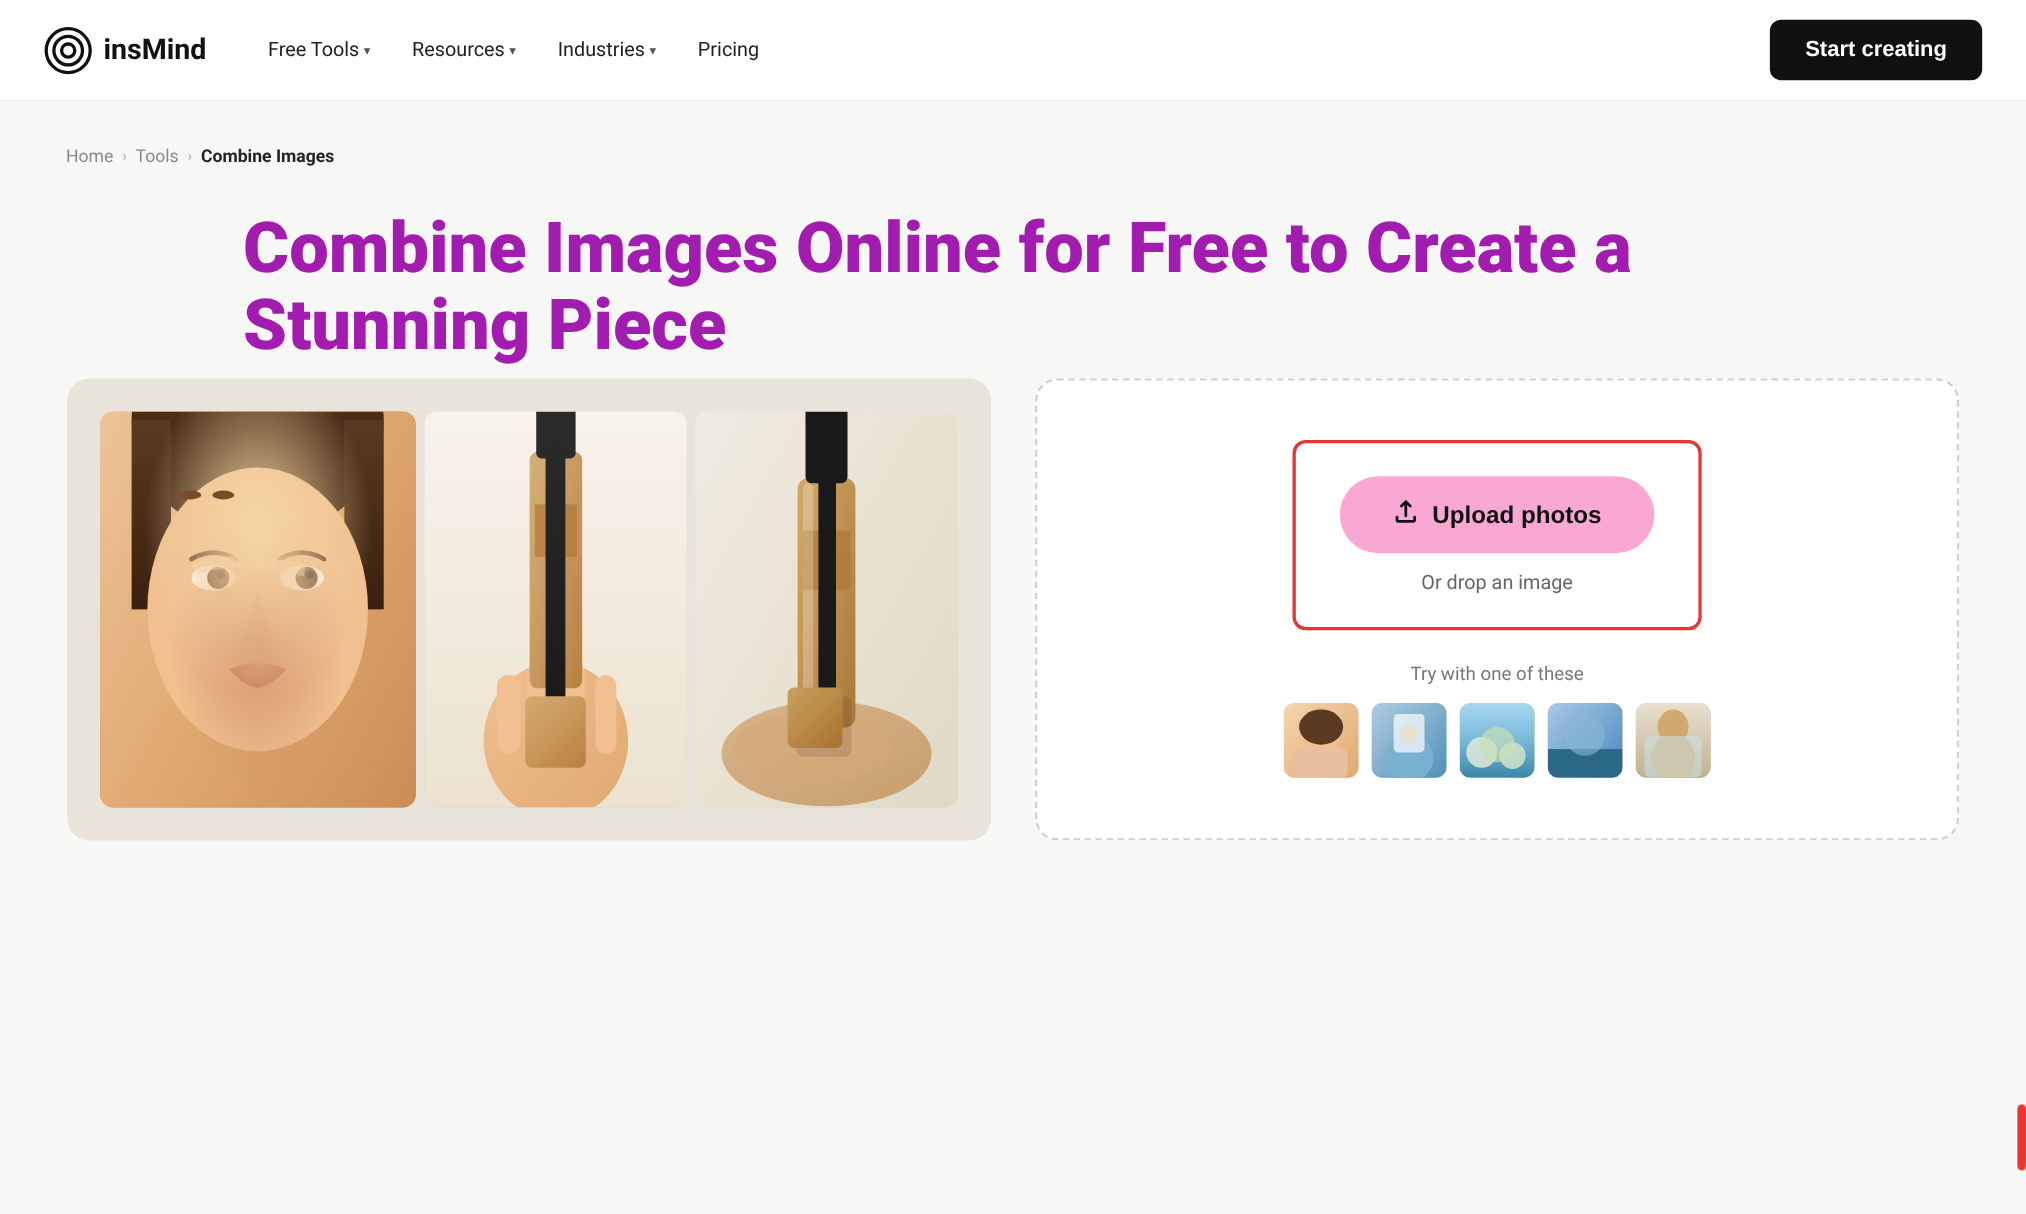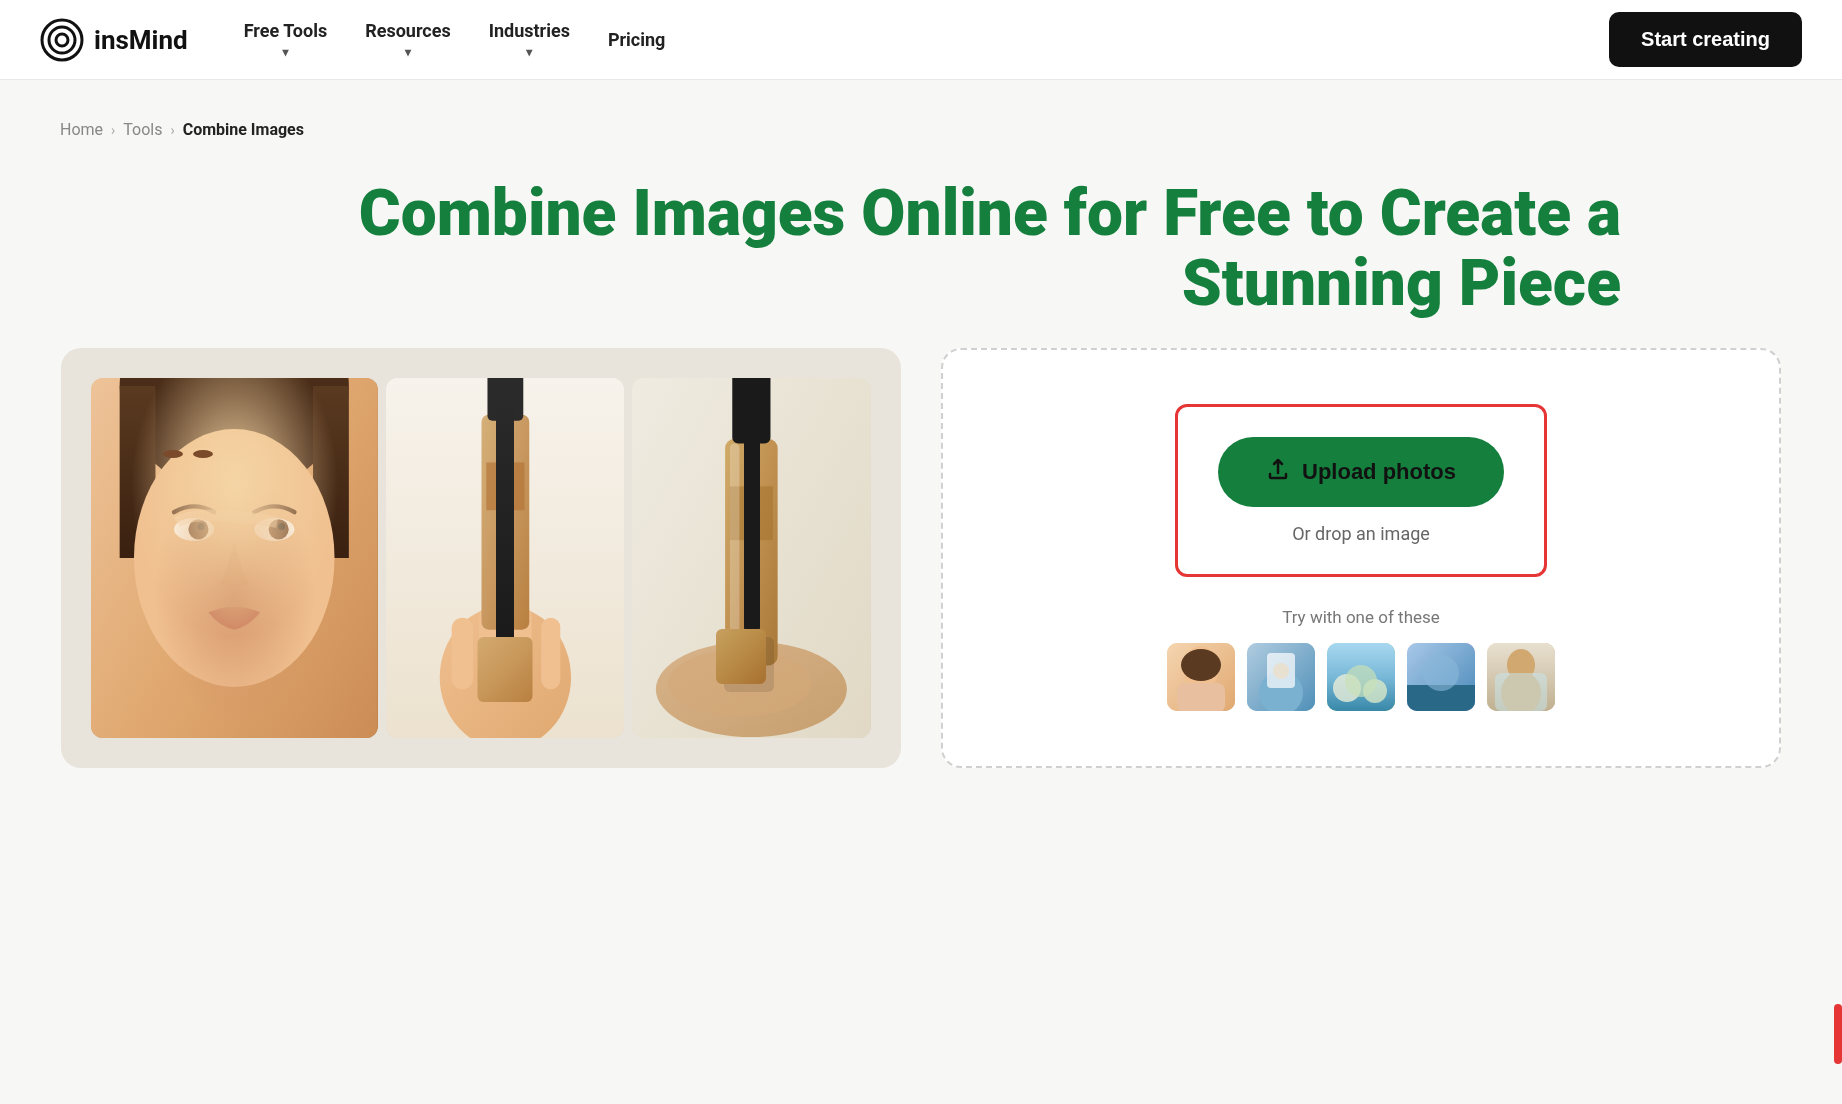--- a/index.html
+++ b/index.html
@@ -9,21 +9,21 @@
       width: 1842px;
       min-height: 1104px;
       overflow-x: hidden;
     }
 
     
     .navbar {
       display: flex;
       align-items: center;
       padding: 0 40px;
-      height: 80px;
+      height: 92px;
       background: #ffffff;
       border-bottom: 1px solid #e8e8e8;
       position: sticky;
       top: 0;
       z-index: 100;
     }
     .logo {
       display: flex;
       align-items: center;
       gap: 10px;
@@ -44,26 +44,25 @@
       align-items: center;
       gap: 6px;
       flex: 1;
     }
     .nav-item {
       display: flex;
       align-items: center;
       gap: 4px;
       padding: 8px 16px;
       font-size: 18px;
-      font-weight: 700;
+      font-weight: 400;
       color: #222;
       cursor: pointer;
       border-radius: 6px;
       text-decoration: none;
-      flex-direction: column;
     }
     .nav-chevron {
       font-size: 12px;
       color: #555;
     }
     .nav-cta {
       background: #111;
       color: #fff;
       border: none;
       border-radius: 10px;
@@ -104,24 +103,24 @@
     }
     .breadcrumb-current {
       color: #222;
       font-weight: 700;
     }
 
     
     .hero-title {
       font-size: 64px;
       font-weight: 900;
-      color: #15803d;
-      text-align: right;
+      color: #a21caf;
+      text-align: left;
       line-height: 1.1;
-      margin-bottom: 28px;
+      margin-bottom: 12px;
       max-width: 1400px;
       margin-left: auto;
       margin-right: auto;
     }
     .hero-subtitle {
       font-size: 20px;
       color: #555;
       text-align: center;
       line-height: 1.6;
       max-width: 1100px;
@@ -257,21 +256,21 @@
       border: 3px solid #e53535;
       border-radius: 12px;
       padding: 30px 40px;
       display: flex;
       flex-direction: column;
       align-items: center;
       gap: 16px;
     }
 
     .upload-btn {
-      background: #15803d;
+      background: #f9a8d4;
       color: #111;
       border: none;
       border-radius: 50px;
       padding: 20px 48px;
       font-size: 22px;
       font-weight: 700;
       cursor: pointer;
       display: flex;
       align-items: center;
       gap: 12px;

